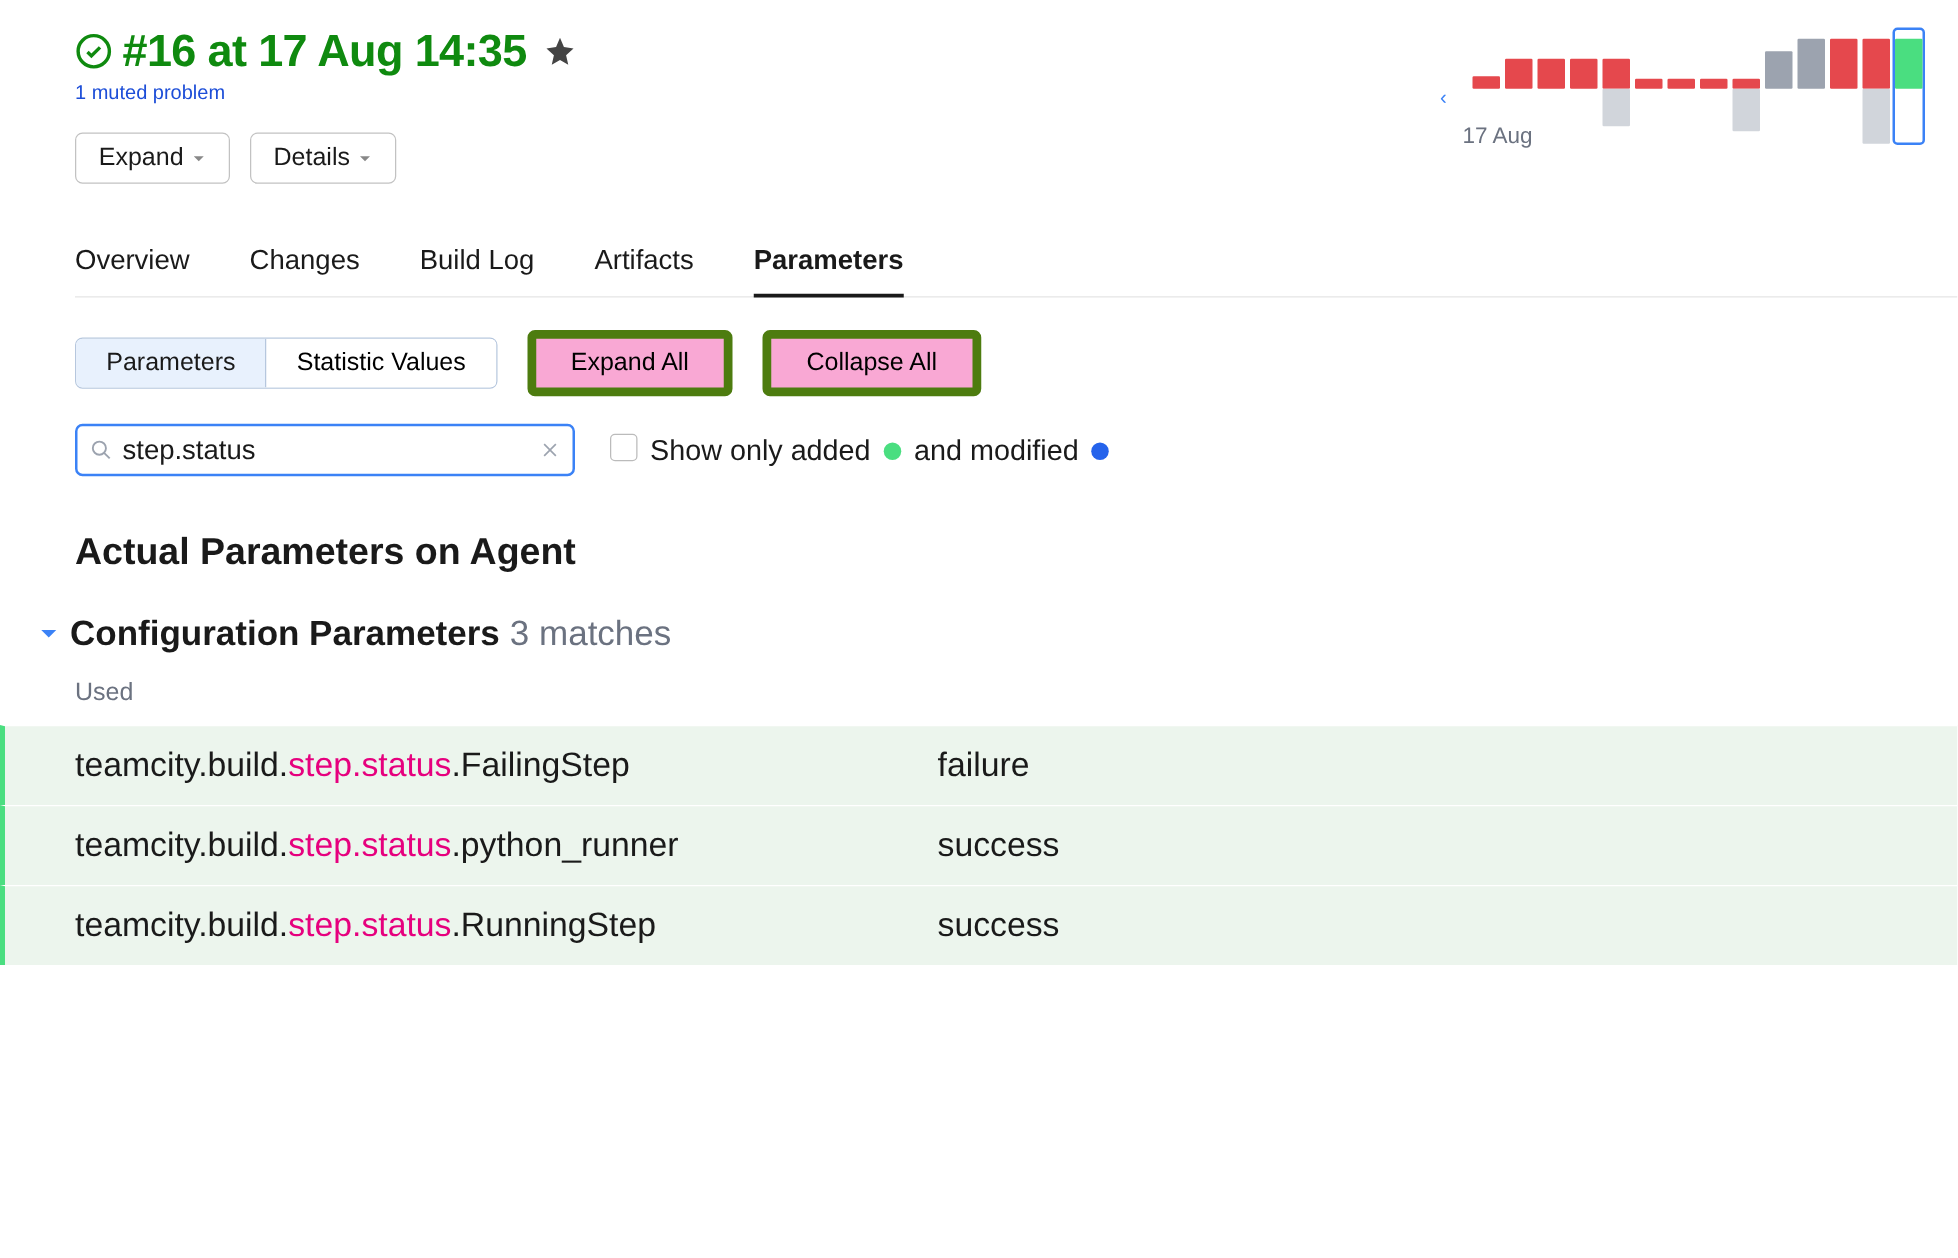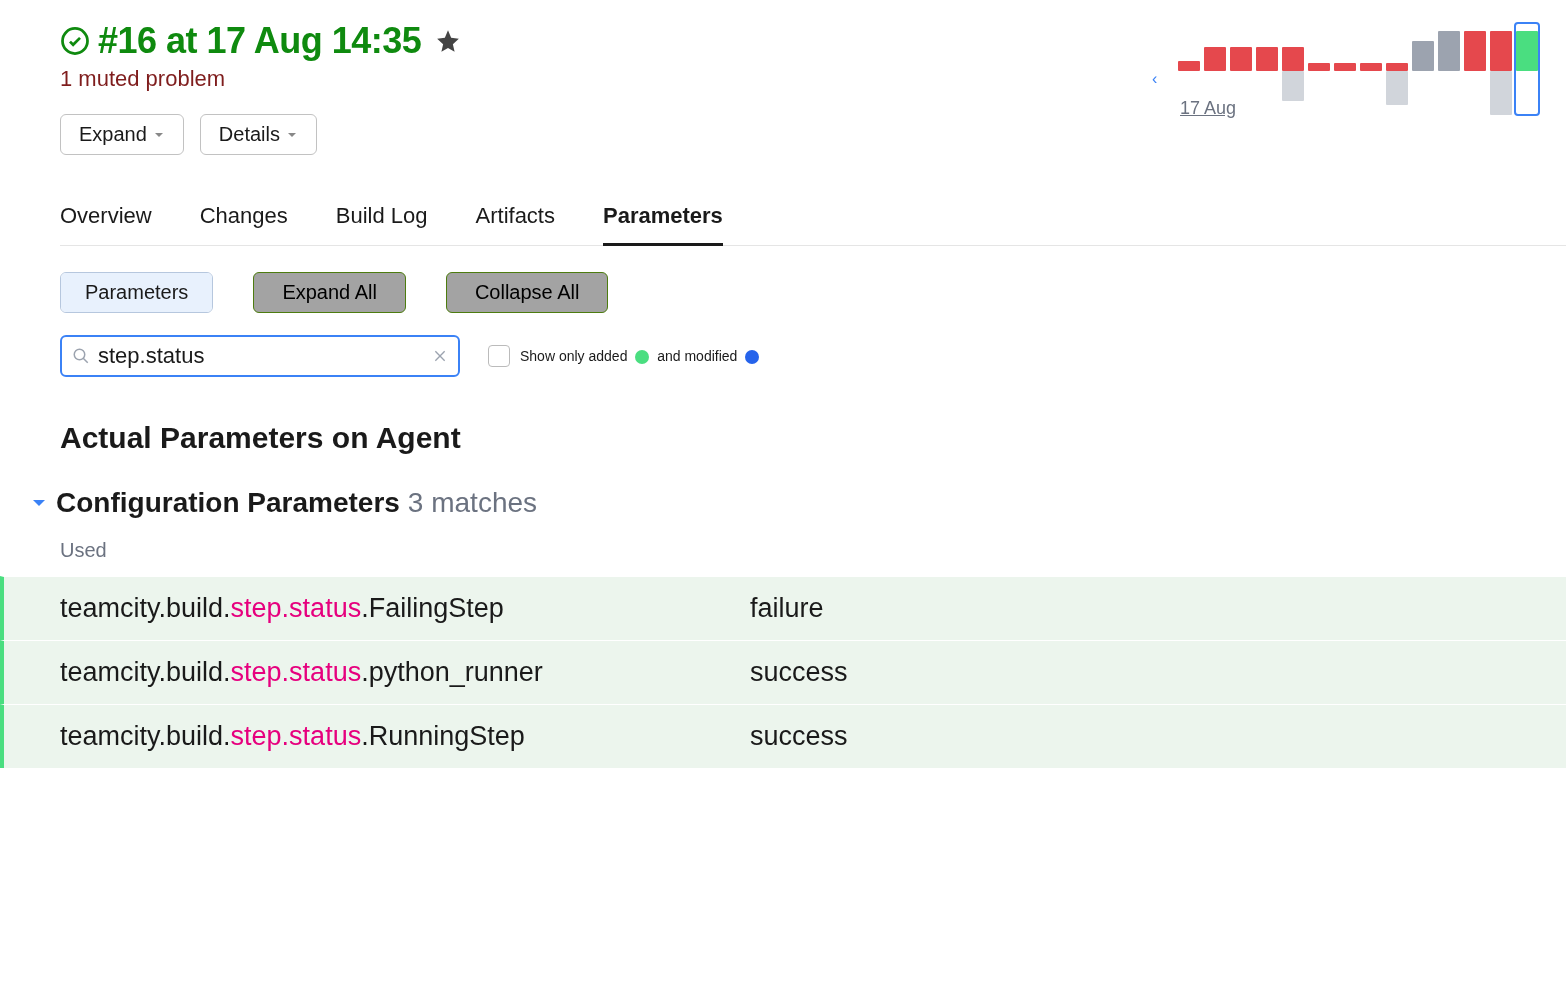--- a/index.html
+++ b/index.html
@@ -31,22 +31,22 @@
     font-weight: 700;
     color: #0f8a0f;
     letter-spacing: -0.5px;
   }
   .star-icon {
     width: 26px; height: 26px;
     color: #444;
     margin-left: 6px;
   }
   .muted-problem {
-    color: #7f1d1d;
-    font-size: 22px;
+    color: #1d4ed8;
+    font-size: 16px;
     margin-top: 4px;
   }
   .action-row {
     display: flex;
     gap: 16px;
     margin-top: 22px;
   }
   .dropdown-btn {
     border: 1px solid #c2c2c2;
     background: #fff;
@@ -113,23 +113,22 @@
     border-radius: 4px;
     padding: 2px;
     position: absolute;
     bottom: 0px;
     top: -4px;
     width: 26px;
   }
   .chart-label {
     color: #6b7280;
     font-size: 18px;
-    margin-left: 14px;
+    margin-left: 4px;
     margin-top: -18px;
-    text-decoration: underline;
   }
   .tabs {
     display: flex;
     gap: 48px;
     margin-top: 48px;
     border-bottom: 1px solid #e5e5e5;
     font-size: 22px;
     text-align: center;
   }
   .tab {
@@ -160,27 +159,26 @@
     background: #fff;
     cursor: pointer;
     border: none;
   }
   .seg-btn.active {
     background: #e8f1fd;
     color: #1a1a1a;
   }
   .seg-btn + .seg-btn { border-left: 1px solid #b6c7de; }
   .pill-btn {
-    border: 1px solid #4d7c0f;
+    border: 7px solid #4d7c0f;
     border-radius: 6px;
-    background: #a3a3a3;
+    background: #f9a8d4;
     padding: 8px 28px;
     font-size: 20px;
     cursor: pointer;
-    margin-left: 16px;
   }
   .search-row {
     display: flex;
     align-items: center;
     gap: 28px;
     margin-top: 22px;
   }
   .search-box {
     display: flex;
     align-items: center;
@@ -194,23 +192,22 @@
     border: none;
     outline: none;
     font-size: 22px;
     flex: 1;
     color: #1a1a1a;
   }
   .search-icon { width: 18px; height: 18px; color: #9ca3af; }
   .clear-icon { width: 16px; height: 16px; color: #9ca3af; cursor: pointer; }
   .checkbox-row {
     display: flex;
-    align-items: center;
     gap: 10px;
-    font-size: 14px;
+    font-size: 23px;
   }
   .cbox {
     width: 22px; height: 22px;
     border: 1.5px solid #bbb;
     border-radius: 4px;
     background: #fff;
   }
   .dot-green { width: 14px; height: 14px; border-radius: 50%; background: #4ade80; display: inline-block; margin: 0 4px; vertical-align: middle;}
   .dot-blue { width: 14px; height: 14px; border-radius: 50%; background: #2563eb; display: inline-block; margin-left: 4px; vertical-align: middle;}
   .section-title {
@@ -344,20 +341,21 @@
     <div class="tab">Overview</div>
     <div class="tab">Changes</div>
     <div class="tab">Build Log</div>
     <div class="tab">Artifacts</div>
     <div class="tab active">Parameters</div>
   </div>
 
 <div class="sub-controls">
   <div class="seg-group">
     <button class="seg-btn active">Parameters</button>
+    <button class="seg-btn">Statistic Values</button>
   </div>
   <button class="pill-btn">Expand All</button>
   <button class="pill-btn">Collapse All</button>
 </div>
 
 <div class="search-row">
   <div class="search-box">
     <svg class="search-icon" viewBox="0 0 24 24" fill="none" stroke="currentColor" stroke-width="2">
         <circle cx="10" cy="10" r="7"></circle>
         <line x1="21" y1="21" x2="15" y2="15"></line>

